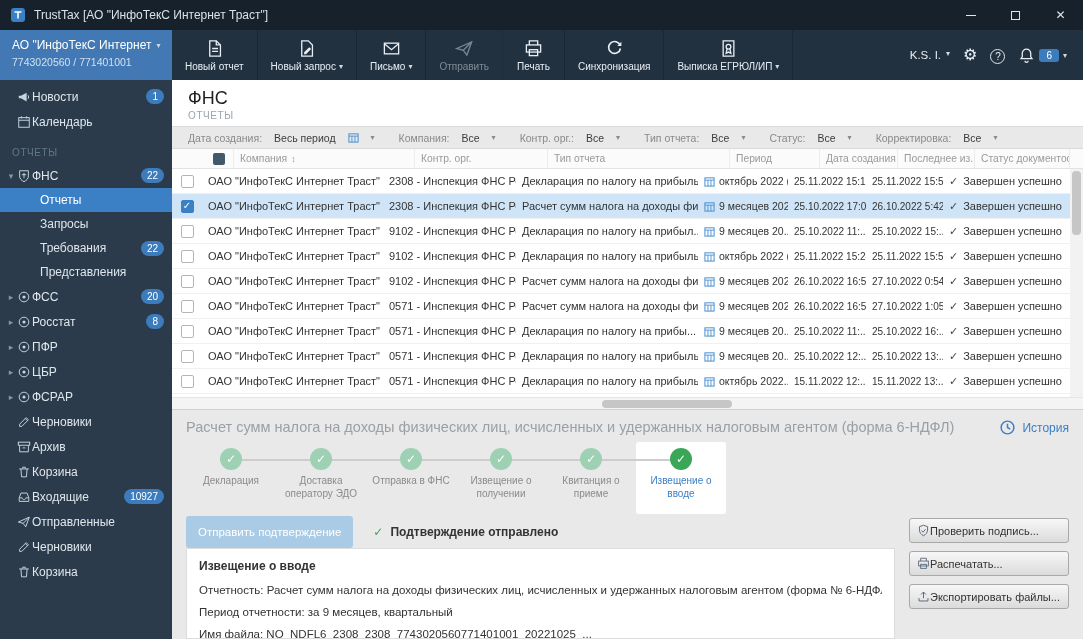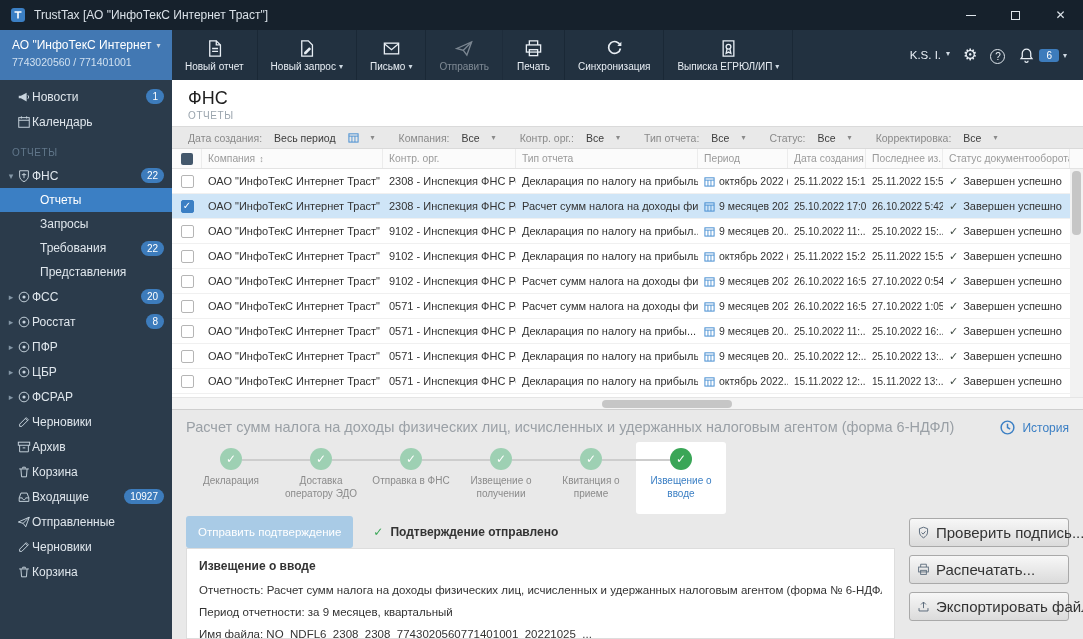--- a/index.html
+++ b/index.html
@@ -55,21 +55,21 @@
   .page-title{font-size:18px;color:#1e1e1e;line-height:20px;}
   .page-sub{font-size:10px;color:#9aa4ad;margin-top:2px;letter-spacing:.6px;}
 
   .filterbar{flex:0 0 23px;height:23px;background:#e9e9e9;border-top:1px solid #dadada;border-bottom:1px solid #dadada;display:flex;align-items:center;padding-left:16px;gap:24px;font-size:10.5px;color:#8a8a8a;}
   .filter-item{display:flex;align-items:center;gap:12px;white-space:nowrap;}
   .filter-val{color:#3c3c3c;}
   .cal-blue{color:#4a90d2;}
 
   
   .table-zone{flex:0 0 260px;height:260px;position:relative;display:flex;flex-direction:column;}
-  .thead{flex:0 0 20px;height:20px;display:flex;align-items:center;font-size:10.3px;color:#9a9a9a;background:#fbfbfb;border-bottom:1px solid #e3e3e3;padding-right:13px;}
+  .thead{flex:0 0 20px;height:20px;display:flex;align-items:center;font-size:10.3px;color:#9a9a9a;background:#fbfbfb;border-bottom:1px solid #e3e3e3;padding-right:13px;padding-left:32px;}
   .th{padding:0 6px;border-right:1px solid #ececec;white-space:nowrap;overflow:hidden;display:flex;align-items:center;gap:4px;height:100%;}
   .sort-glyph{font-size:9px;color:#9a9a9a;}
   .rows{flex:0 0 228px;height:228px;overflow:hidden;padding-right:13px;}
   .row{height:25px;display:flex;align-items:center;border-bottom:1px solid #f0f0f0;font-size:11px;color:#333;}
   .row.selected{background:var(--selected-row,#cfe5f7);}
   .cell{padding:0 6px;white-space:nowrap;overflow:hidden;}
   .c-check{flex:0 0 30px;display:flex;justify-content:center;padding:0;}
   .c-company{flex:0 0 181px;}
   .c-org{flex:0 0 133px;}
   .c-type{flex:0 0 182px;}
@@ -103,21 +103,21 @@
   .detail-body{flex:1;min-height:0;display:flex;gap:14px;margin-top:2px;}
   .detail-left{flex:1;min-width:0;display:flex;flex-direction:column;}
   .confirm-row{flex:0 0 32px;height:32px;display:flex;gap:20px;}
   .confirm-btn{background:var(--disabled-button,#a9cbe6);color:#fff;font-size:11.5px;padding:6px 12px;border:none;border-radius:3px;}
   .confirm-status{font-size:12px;font-weight:bold;color:#333;display:flex;align-items:center;gap:7px;}
   .confirm-status .chk{color:var(--success-green,#3aa657);font-weight:bold;}
   .msg-card{flex:1;min-height:0;background:#fff;border:1px solid #ddd;padding:10px 12px;font-size:11.5px;color:#333;overflow:hidden;}
   .msg-title{font-weight:bold;font-size:12px;margin-bottom:11px;}
   .msg-line{margin-bottom:10px;white-space:nowrap;overflow:hidden;}
   .detail-actions{flex:0 0 160px;width:160px;display:flex;flex-direction:column;gap:8px;padding-top:2px;}
-  .action-btn{background:linear-gradient(#f7f7f7,#dbdbdb);border:1px solid #a9a9a9;border-radius:3px;font-size:15px;color:#333;padding:5px 7px;display:flex;align-items:center;gap:6px;text-align:left;white-space:nowrap;}
+  .action-btn{background:linear-gradient(#f7f7f7,#dbdbdb);border:1px solid #a9a9a9;border-radius:3px;font-size:11px;color:#333;padding:5px 7px;display:flex;align-items:center;text-align:left;white-space:nowrap;}
   .act-ico{color:#5a6a7a;}
 
   .ico{display:inline-flex;align-items:center;justify-content:center;line-height:0;}
   .ico svg{width:16px;height:16px;}
   .tb-main svg{width:19px;height:19px;}
   .side-ico svg{width:14px;height:14px;}
   .cal-blue svg{width:11px;height:11px;}
   .hist-ico svg{width:17px;height:17px;}
   .act-ico svg{width:13px;height:13px;}
   .bell-ico svg{width:17px;height:17px;}

